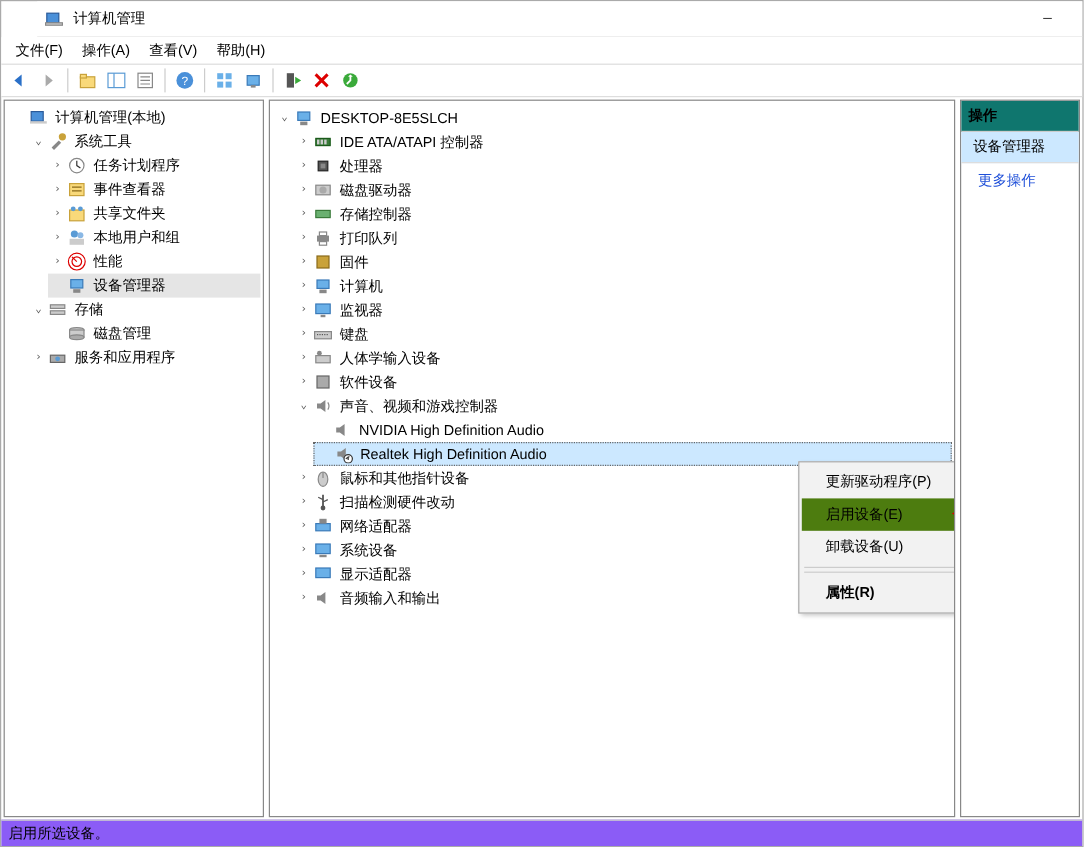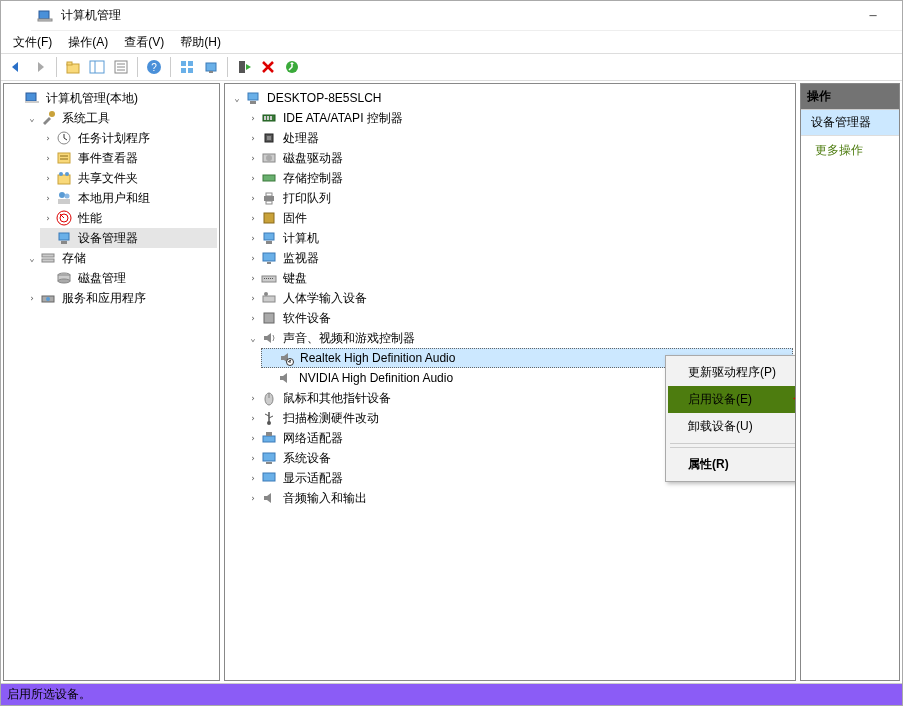--- a/index.html
+++ b/index.html
@@ -74,33 +74,33 @@
     border: 1px solid #888;
     margin: 2px;
     background: #fff;
     overflow: auto;
     position: relative;
   }
   .left-pane { width: 217px; padding: 4px 2px; }
   .center-pane { flex: 1; padding: 4px 2px; }
   .right-pane { width: 100px; padding: 0; }
   .right-hdr {
-    background: #737373;
+    background: #0f766e;
     border-bottom: 1px solid #ccc;
     padding: 4px 6px;
     font-weight: bold;
   }
   .right-sel {
     background: #cce8ff;
     padding: 4px 10px;
     border-bottom: 1px solid #ddd;
   }
   .right-link {
     padding: 6px 14px;
-    color: #4d7c0f;
+    color: #1d4ed8;
   }
   
   .tree ul { list-style: none; padding-left: 16px; }
   .tree > ul { padding-left: 2px; }
   .tree li { white-space: nowrap; }
   .node {
     display: flex;
     align-items: center;
     height: 20px;
     padding: 0 2px;
@@ -127,21 +127,21 @@
     margin-right: 4px;
     display: inline-flex;
     align-items: center; justify-content: center;
   }
   .ticon svg { width: 16px; height: 16px; }
   .tlabel { padding: 1px 2px; }
   
   .ctxmenu {
     position: absolute;
     left: 440px;
-    top: 271px;
+    top: 300px;
     width: 185px;
     background: #f2f2f2;
     border: 1px solid #aaa;
     box-shadow: 2px 2px 4px rgba(0,0,0,0.25);
     padding: 3px 2px;
     z-index: 100;
   }
   .ctx-item {
     padding: 5px 12px 5px 20px;
   }
@@ -573,41 +573,41 @@
               <span class="ticon">
                   <svg viewBox="0 0 16 16">
                     <path d="M3 6 L6 6 L10 3 L10 13 L6 10 L3 10 Z" fill="#888"></path>
                     <path d="M12 5 Q14 8 12 11" stroke="#888" fill="none"></path>
                   </svg>
                 </span>
               <span class="tlabel">声音、视频和游戏控制器</span>
             </div>
             <ul>
               <li>
+                  <div class="node">
+                    <span class="exp none"></span>
+                    <span class="ticon">
+                      <svg viewBox="0 0 16 16">
+                        <path d="M3 6 L6 6 L10 3 L10 13 L6 10 L3 10 Z" fill="#888"></path>
+                      </svg>
+                    </span>
+                    <span class="tlabel">NVIDIA High Definition Audio</span>
+                  </div>
+                </li>
+              <li>
                   <div class="node sel">
                     <span class="exp none"></span>
                     <span class="ticon">
                       <svg viewBox="0 0 16 16">
                         <path d="M3 6 L6 6 L10 3 L10 13 L6 10 L3 10 Z" fill="#888"></path>
                         <circle cx="12" cy="12" r="3.5" fill="#fff" stroke="#333"></circle>
                         <path d="M12 10 L12 13 M10 12 L13 10" stroke="#333"></path>
                       </svg>
                     </span>
                     <span class="tlabel">Realtek High Definition Audio</span>
-                  </div>
-                </li>
-              <li>
-                  <div class="node">
-                    <span class="exp none"></span>
-                    <span class="ticon">
-                      <svg viewBox="0 0 16 16">
-                        <path d="M3 6 L6 6 L10 3 L10 13 L6 10 L3 10 Z" fill="#888"></path>
-                      </svg>
-                    </span>
-                    <span class="tlabel">NVIDIA High Definition Audio</span>
                   </div>
                 </li>
             </ul>
           </li>
           <li>
               <div class="node">
                 <span class="exp">›</span>
                 <span class="ticon">
                   <svg viewBox="0 0 16 16">
                     <ellipse cx="8" cy="9" rx="4" ry="6" fill="#ccc" stroke="#888"></ellipse>

